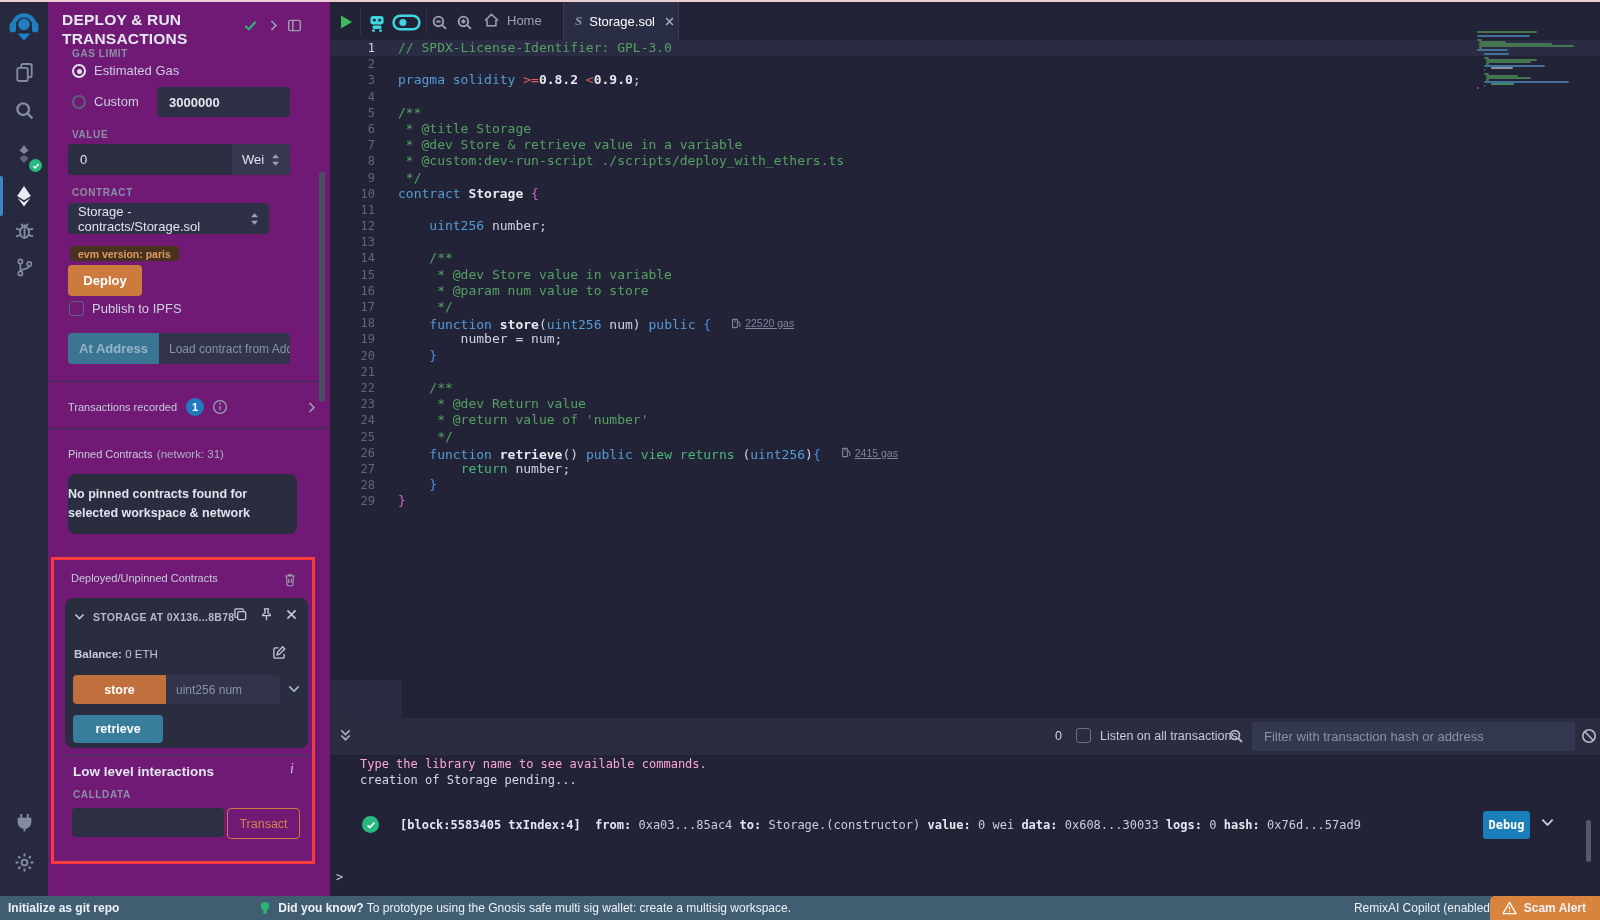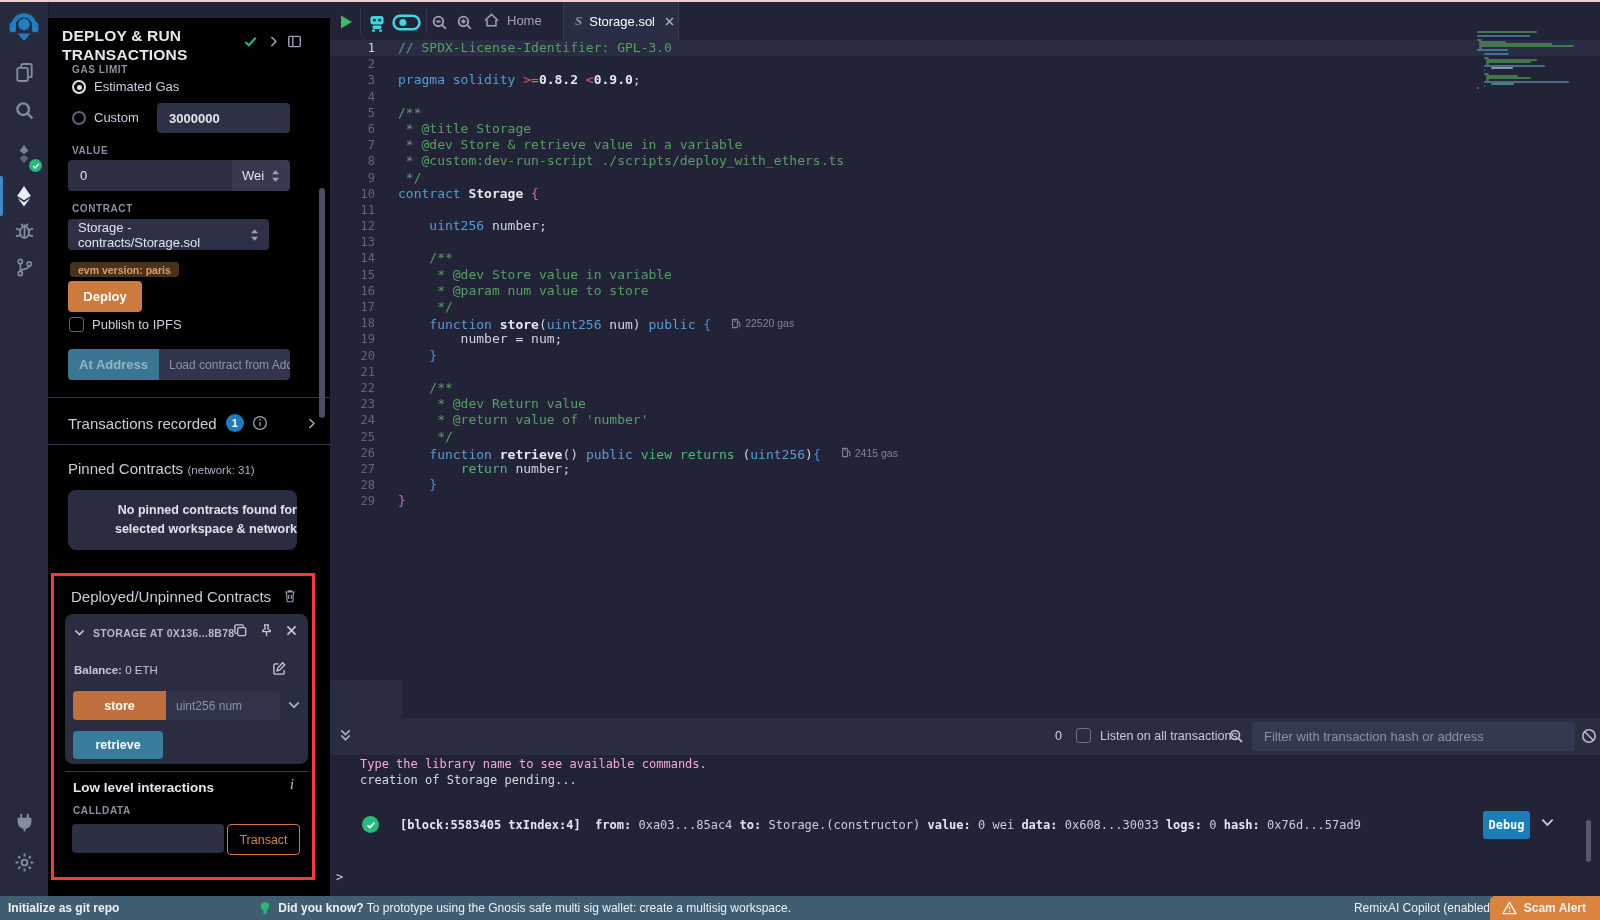--- a/index.html
+++ b/index.html
@@ -12,38 +12,38 @@
   .topline{left:0;top:0;width:1600px;height:2px;background:#eccdd2;}
 
   
   .rail{left:0;top:2px;width:48px;height:894px;background:#272a3e;border-right:1px solid #1b1c2a;}
   .rail-icon{position:absolute;left:0;width:48px;height:38px;display:flex;align-items:center;justify-content:center;color:#858ba0;cursor:pointer;}
   .rail-icon.active{color:#e9ecf4;}
   .active-bar{position:absolute;left:0;width:3px;border-radius:0 2px 2px 0;background:#3e87c5;}
   .badge-check{position:absolute;width:13px;height:13px;border-radius:50%;background:#27b97e;display:flex;align-items:center;justify-content:center;}
 
   
-  .panel{left:48px;top:18px;width:282px;height:894px;background:#000000;}
+  .panel{left:48px;top:2px;width:282px;height:894px;background:#701a75;}
   .panel-title{left:62px;top:8px;font-size:15.5px;font-weight:bold;color:#e4e7ee;line-height:19px;letter-spacing:.2px;}
   .icon-btn{color:#9aa1b4;cursor:pointer;}
   .lbl{font-size:10px;letter-spacing:.6px;color:#8a90a3;font-weight:bold;}
   .radio{width:14px;height:14px;border-radius:50%;border:2px solid #5d6378;box-sizing:border-box;}
   .radio.sel{border-color:#dde1ea;display:flex;align-items:center;justify-content:center;}
   .radio.sel::after{content:"";width:5px;height:5px;border-radius:50%;background:#dde1ea;}
   .ftext{font-size:13px;color:#c9cede;}
   .input{background:#2e3145;border-radius:4px;color:#e3e6ee;font-size:13px;display:flex;align-items:center;padding:0 12px;box-sizing:border-box;}
   .select{background:#2e3145;border-radius:4px;color:#dfe3ec;font-size:13px;display:flex;align-items:center;padding:0 10px;box-sizing:border-box;justify-content:space-between;cursor:pointer;}
   .stepper{color:#9aa1b4;}
   .evm-badge{background:#46321f;border-radius:4px;color:#e09a60;font-size:10.5px;font-weight:bold;display:flex;align-items:center;padding:0 8px;}
   .btn-deploy{background:#cd7a3f;border-radius:4px;color:#fff;font-weight:bold;font-size:13px;display:flex;align-items:center;justify-content:center;cursor:pointer;}
   .checkbox{border:1.5px solid #5d6378;border-radius:3px;box-sizing:border-box;background:transparent;cursor:pointer;}
   .ataddr-btn{background:#3a7591;border-radius:4px 0 0 4px;color:rgba(220,232,242,.55);font-weight:bold;font-size:13px;display:flex;align-items:center;justify-content:center;cursor:pointer;}
   .ataddr-input{background:#31344a;border-radius:0 4px 4px 0;color:#8b92a6;font-size:12px;display:flex;align-items:center;padding:0 10px;box-sizing:border-box;white-space:nowrap;overflow:hidden;}
   .divider{height:1px;background:#33364a;}
-  .sect{font-size:15px;color:#c6ccd9;}
+  .sect{font-size:11px;color:#c6ccd9;}
   .count-badge{width:18px;height:18px;border-radius:50%;background:#1f7bbd;color:#fff;font-size:11px;font-weight:bold;display:flex;align-items:center;justify-content:center;}
   .card{background:#2a2c3f;border-radius:8px;}
   .empty-card-text{font-size:12.5px;font-weight:bold;color:#dfe3ec;text-align:center;line-height:19px;}
   .red-box{border:3px solid #f53b3b;box-sizing:border-box;}
   .ctr-head{font-size:10.5px;letter-spacing:.3px;color:#b4bac8;font-weight:bold;}
   .btn-store{background:#c1703d;border-radius:4px 0 0 4px;color:#fff;font-weight:bold;font-size:12.5px;display:flex;align-items:center;justify-content:center;cursor:pointer;}
   .fn-input{background:#31344a;border-radius:0 4px 4px 0;color:#8b92a6;font-size:12px;display:flex;align-items:center;padding:0 10px;box-sizing:border-box;}
   .btn-retrieve{background:#397d9c;border-radius:4px;color:#fff;font-weight:bold;font-size:12.5px;display:flex;align-items:center;justify-content:center;cursor:pointer;}
   .btn-transact{border:1px solid #cd7a3f;border-radius:4px;color:#d4834a;font-size:12.5px;display:flex;align-items:center;justify-content:center;cursor:pointer;background:transparent;}
   .scrollbar{background:#4a4e63;border-radius:3px;}
@@ -64,21 +64,21 @@
   .code-line.hl .ln{color:#d3d7e2;}
   .ct{padding-left:23px;white-space:pre;}
   .tk-cm{color:#55a063;}
   .tk-kw{color:#569cd6;}
   .tk-red{color:#e35e5e;}
   .tk-wb{color:#e6e9f0;font-weight:bold;}
   .tk-pl{color:#cfd3e0;}
   .tk-brp{color:#d264c4;}
   .tk-brb{color:#4b8fe2;}
   .tk-gr{color:#4db87c;}
-  .gas{color:#7e8599;font-size:10.5px;font-family:"Liberation Sans",sans-serif;margin-left:20px;display:inline-flex;align-items:center;gap:4px;}
+  .gas{color:#7e8599;font-size:10.5px;font-family:"Liberation Sans",sans-serif;margin-left:20px;display:inline-flex;align-items:center;gap:4px;text-decoration:underline;}
   .minimap{position:absolute;top:29px;width:112px;}
   .mm-line{height:2px;display:flex;}
   .mm-bar{height:1.6px;border-radius:1px;opacity:.8;}
   .editor-corner{background:#2a2d42;}
 
   
   .terminal{left:330px;top:718px;width:1270px;height:178px;background:#222336;font-family:"DejaVu Sans Mono",monospace;}
   .term-head{position:absolute;left:0;top:0;width:1270px;height:37px;background:#2a2c40;}
   .term-text{position:absolute;color:#c0c6d4;font-size:12px;white-space:pre;}
   .tx-b{font-weight:bold;color:#e3e7f0;}
@@ -245,21 +245,21 @@
           </svg>
       </span>
     </div>
 
     <div class="abs divider" style="left:0;top:426px;width:282px;"></div>
 
     <div class="abs" style="left:20px;top:442px;">
       <span class="sect">Pinned Contracts</span>
       <span style="font-size:11.5px;color:#a9b0c1;">(network: 31)</span>
     </div>
-    <div class="abs card" style="left:20px;top:472px;width:229px;height:60px;display:flex;flex-direction:column;align-items:flex-end;justify-content:center;">
+    <div class="abs card" style="left:20px;top:472px;width:229px;height:60px;display:flex;flex-direction:column;align-items:flex-start;justify-content:center;">
       <div class="empty-card-text">No pinned contracts found for</div>
       <div class="empty-card-text">selected workspace &amp; network</div>
     </div>
 
     <div class="abs red-box" style="left:3px;top:555px;width:264px;height:307px;">
       <div class="abs sect" style="left:17px;top:12px;">Deployed/Unpinned Contracts</div>
       <div class="abs icon-btn" style="left:229px;top:12px;">
         <svg width="14" height="15" viewBox="0 0 16 16" fill="none" stroke="currentColor" stroke-width="1.3">
           <path d="M2.5 4h11M6 4V2.7h4V4"></path>
             <path d="M4 4.3l.7 10a1 1 0 0 0 1 .9h4.6a1 1 0 0 0 1-.9l.7-10"></path>

